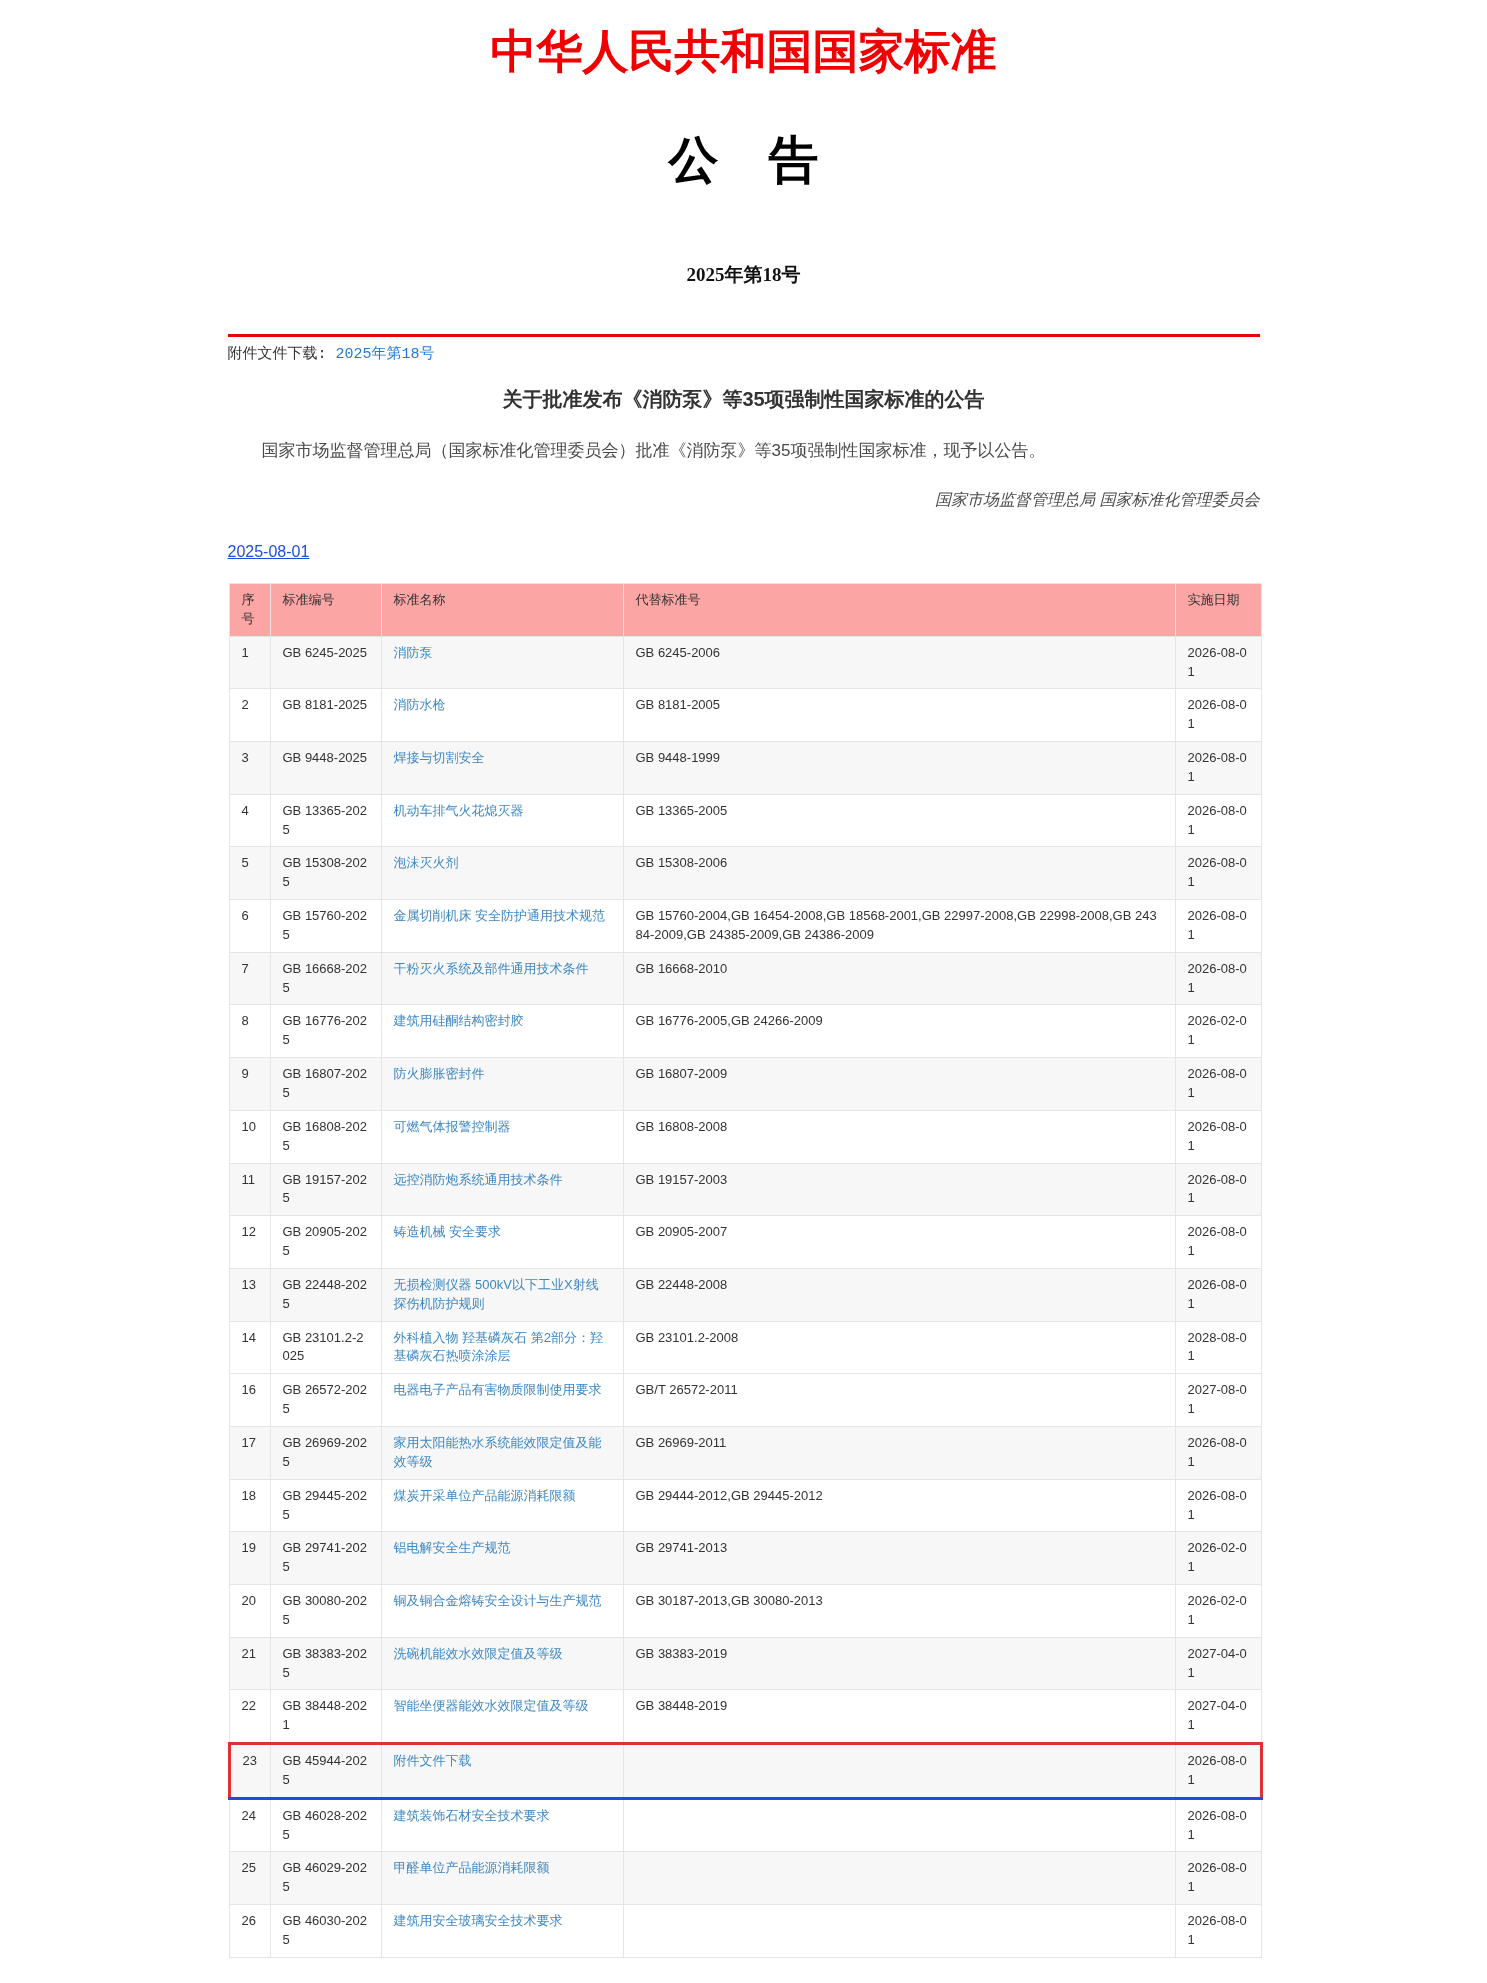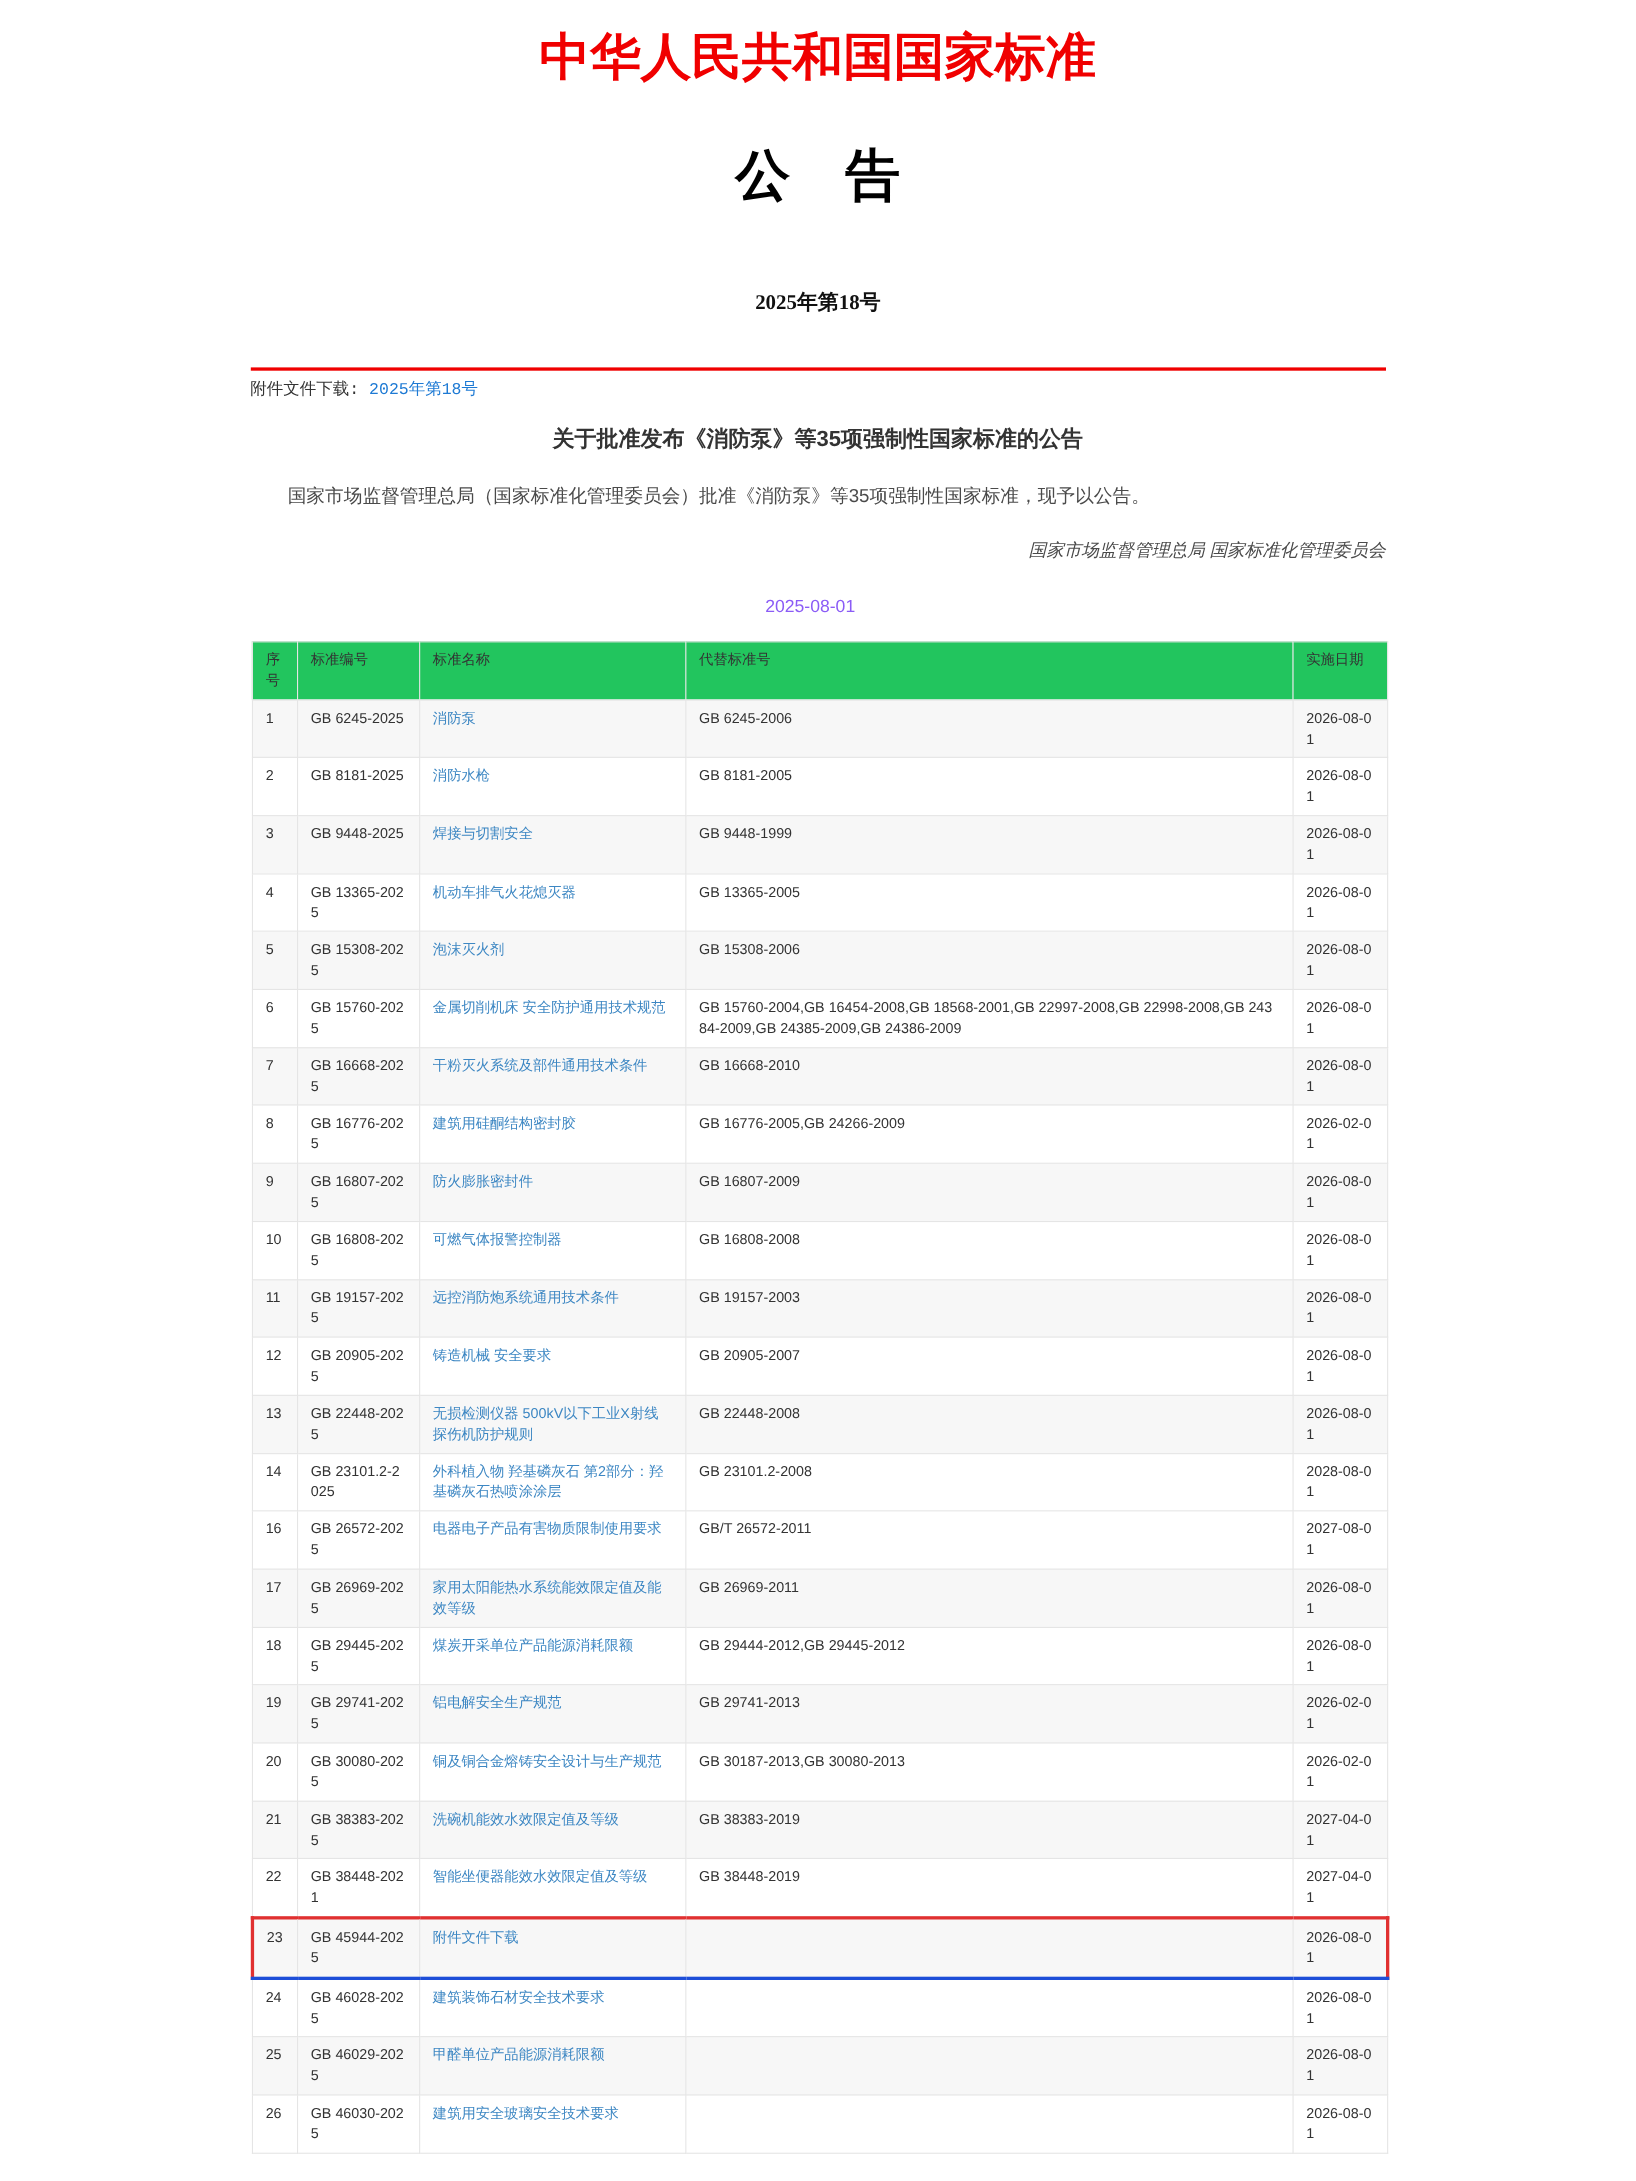--- a/index.html
+++ b/index.html
@@ -28,30 +28,30 @@
 
   .notice-title {
     font-size: 20px; font-weight: 700; color: #333;
     text-align: center; margin: 22px 0 0 0; line-height: 1.4;
   }
   .notice-body {
     font-size: 17px; color: #4a4a4a; line-height: 1.6;
     text-indent: 2em; margin: 24px 0 0 0;
   }
   .signature { font-size: 16px; color: #4a4a4a; text-align: right; margin: 26px 0 0 0; font-style: italic; }
-  .issue-date { font-size: 16px; color: #8b5cf6; text-align: center; margin: 32px 0 0 0; padding-right: 14px; }
+  .issue-date { font-size: 16px; color: #1d4ed8; text-align: left; margin: 32px 0 0 0; padding-right: 14px; text-decoration: underline; }
 
   table.standards { width: 100%; border-collapse: collapse; table-layout: fixed; margin-top: 22px; }
   table.standards th, table.standards td {
     border: 1px solid #e5e5e5; padding: 7px 12px;
     font-size: 13px; line-height: 1.45; color: #333;
     text-align: left; vertical-align: top; font-weight: normal;
     word-break: break-all; overflow-wrap: break-word;
   }
-  table.standards thead th { background: #22c55e; color: #333; }
+  table.standards thead th { background: #fca5a5; color: #333; }
   tr.odd td { background: #f7f7f7; }
   tr.even td { background: #ffffff; }
   td .link { color: #3d87c3; text-decoration: none; cursor: pointer; }
 
   tr.highlight td { border-top: 3px solid #e03030; border-bottom: 3px solid #1d4ed8; }
   tr.highlight td:first-child { border-left: 3px solid #e03030; }
   tr.highlight td:last-child { border-right: 3px solid #e03030; }
 </style>
 </head>
 <body>

